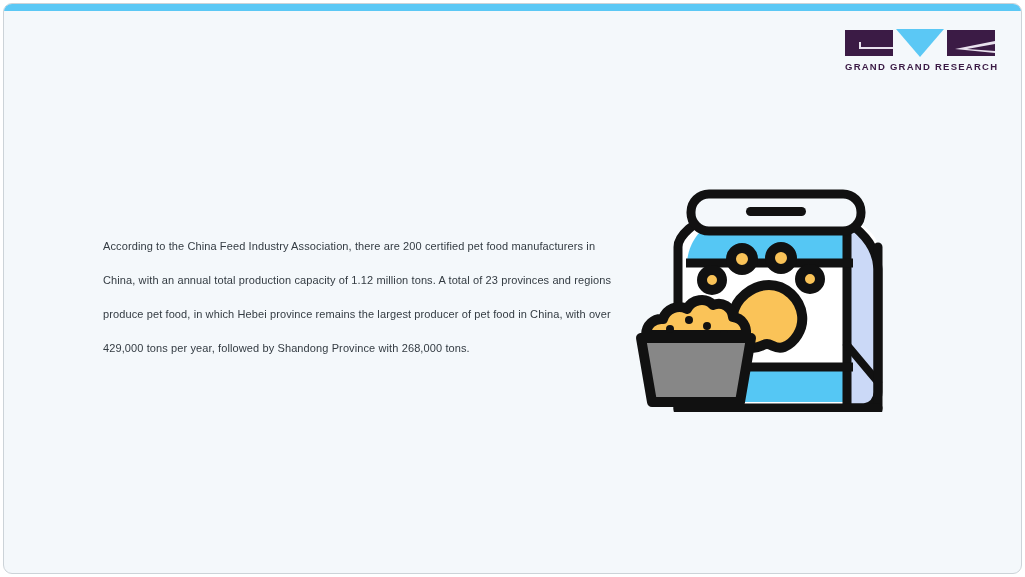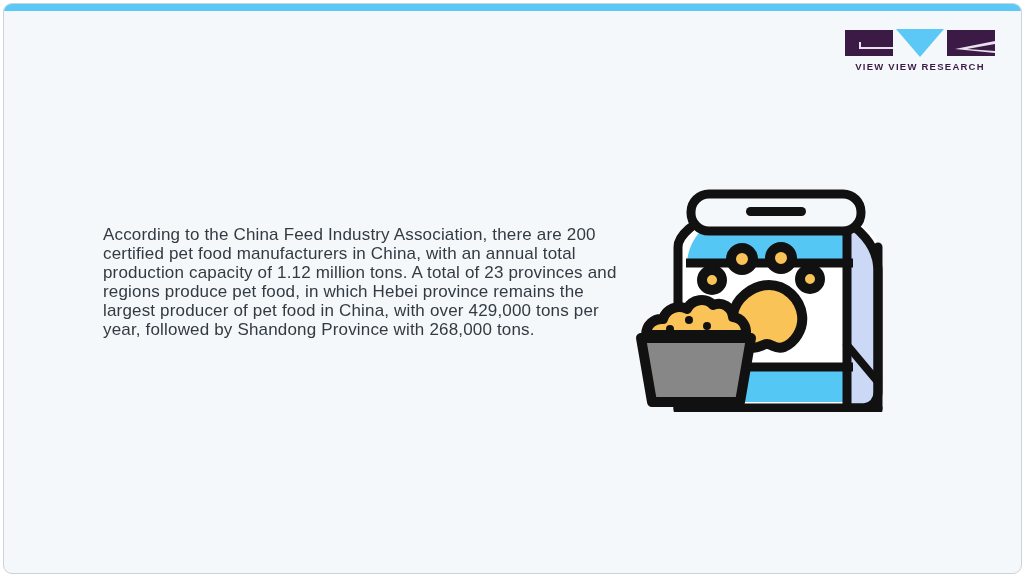--- a/index.html
+++ b/index.html
@@ -109,24 +109,24 @@
     font-weight: bold;
     letter-spacing: 1.25px;
     color: #3b1b45;
     white-space: nowrap;
   }
 
   
   #insight-text {
     position: absolute;
     left: 99px;
-    top: 204px;
+    top: 214px;
     width: 520px;
-    font-size: 17px;
-    line-height: 19px;
+    font-size: 11px;
+    line-height: 34px;
     color: #333b42;
     letter-spacing: 0.01em;
   }
 
   
   #pet-food-illustration {
     position: absolute;
     left: 630px;
     top: 183px;
     width: 275px;
@@ -144,21 +144,21 @@
   <div id="brand-logo">
     <div id="logo-marks">
       <div class="logo-box" id="logo-box-g"></div>
       <div id="logo-g-glyph"></div>
       <div id="logo-v-triangle"></div>
       <div class="logo-box" id="logo-box-r"></div>
       <svg id="logo-r-glyph" viewBox="0 0 48 14" width="48" height="14">
         <polygon points="48,0 8,8 48,12 48,10 20,8 48,3" fill="#e9e2ee"></polygon>
       </svg>
     </div>
-    <div id="brand-wordmark">VIEW VIEW RESEARCH</div>
+    <div id="brand-wordmark">GRAND GRAND RESEARCH</div>
   </div>
 
   <p id="insight-text">According to the China Feed Industry Association, there are 200 certified pet food manufacturers in China, with an annual total production capacity of 1.12 million tons. A total of 23 provinces and regions produce pet food, in which Hebei province remains the largest producer of pet food in China, with over 429,000 tons per year, followed by Shandong Province with 268,000 tons.</p>
 
   <div id="pet-food-illustration">
     <svg viewBox="0 0 275 225" width="275" height="225">
 
       <path d="M44,223 L44,60 C44,48 62,34 76,30 L212,30 C226,34 244,48 244,60 L244,223 Z" fill="#ffffff" stroke="none"></path>
 
       <path d="M69,42 L219,42 L219,75 L53,75 C54,62 60,50 69,42 Z" fill="#55c7f4"></path>

